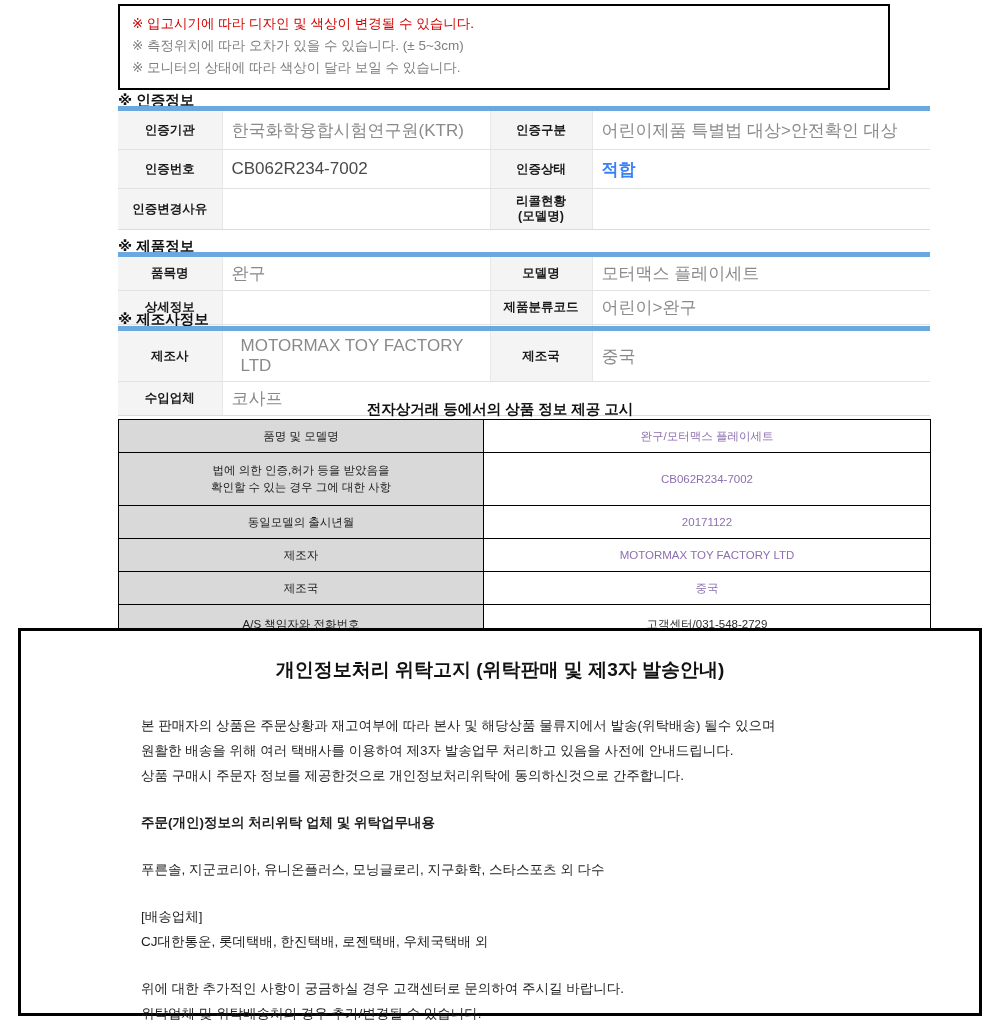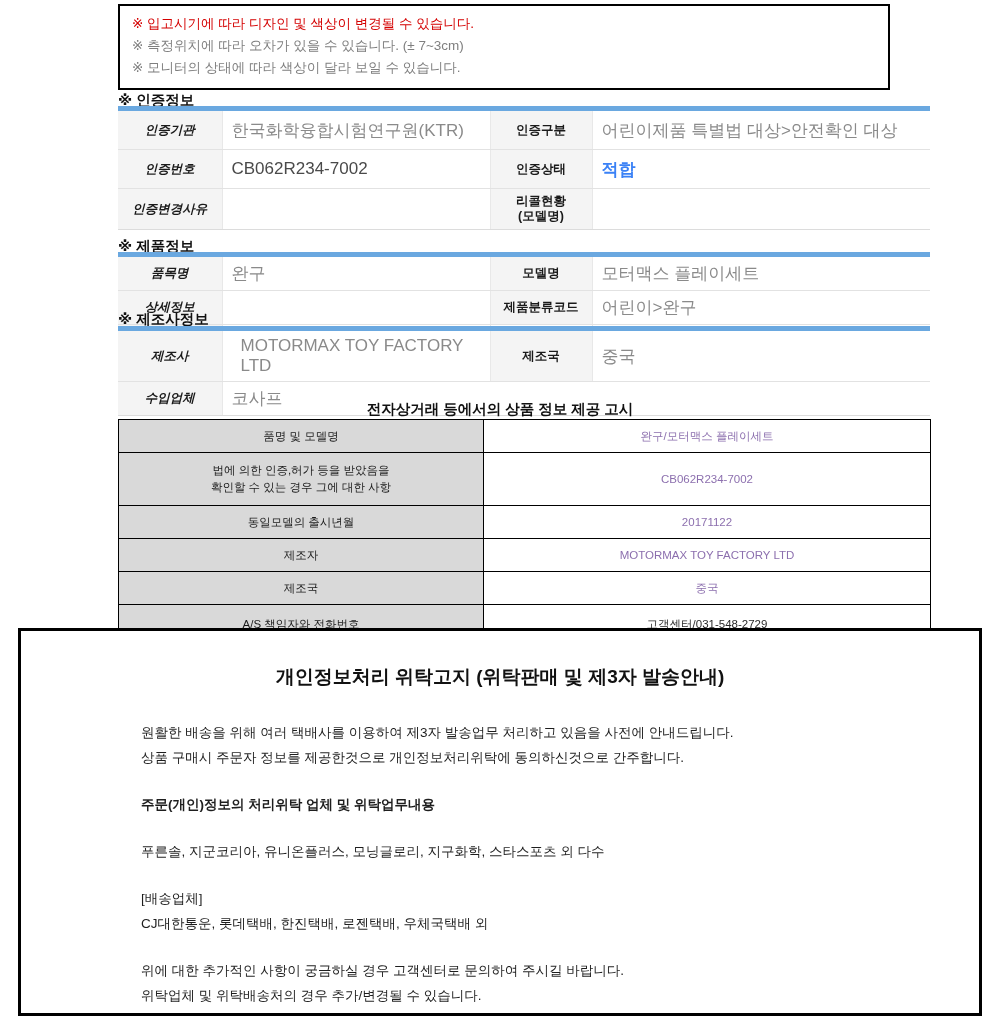--- a/index.html
+++ b/index.html
@@ -62,21 +62,21 @@
     background: #6aa8e0;
     border: none;
   }
   .info-table td {
     border-bottom: 1px solid #e2e2e2;
     border-left: 1px solid #e8e8e8;
     font-size: 17px;
     vertical-align: middle;
     background: #ffffff;
   }
-  .info-table td:first-child { border-left: none; font-style: italic; }
+  .info-table td:first-child { border-left: none; }
   .info-table tr:last-child td { border-bottom: 1px solid #dcdcdc; }
   .info-table td.lbl {
     background: #f4f4f4;
     font-weight: bold;
     color: #1a1a1a;
     text-align: center;
     padding: 5px 4px;
     font-size: 12.5px;
   }
   .info-table td.val {
@@ -138,21 +138,21 @@
     position: absolute;
     left: 18px;
     top: 628px;
     width: 964px;
     height: 388px;
     border: 3px solid #000000;
     box-sizing: border-box;
     background: #ffffff;
   }
   .privacy-title {
-    margin-top: 33px;
+    margin-top: 26px;
     text-align: center;
     font-size: 19px;
     font-weight: bold;
     color: #111111;
   }
   .privacy-body {
     margin: 0;
     padding: 30px 0 0 120px;
   }
   .p-line {
@@ -162,21 +162,21 @@
     white-space: nowrap;
   }
   .p-line.bold { font-weight: bold; }
   .p-gap { height: 22px; }
 </style>
 </head>
 <body>
 
 <div class="notice-box">
   <div class="notice-line emphasis">※ 입고시기에 따라 디자인 및 색상이 변경될 수 있습니다.</div>
-  <div class="notice-line">※ 측정위치에 따라 오차가 있을 수 있습니다. (± 7~3cm)</div>
+  <div class="notice-line">※ 측정위치에 따라 오차가 있을 수 있습니다. (± 5~3cm)</div>
   <div class="notice-line">※ 모니터의 상태에 따라 색상이 달라 보일 수 있습니다.</div>
 </div>
 
 <div class="sec-title" style="left:118px; top:91px;">※ 인증정보</div>
 
 <table class="info-table" style="top:106px;">
   <colgroup>
     <col style="width:104px">
       <col style="width:268px">
       <col style="width:102px">
@@ -300,20 +300,21 @@
     <tr>
       <td class="dhead" style="height:26px;">A/S 책임자와 전화번호</td>
       <td class="dval plain">고객센터/031-548-2729</td>
     </tr>
   </tbody>
 </table>
 
 <div class="privacy-box">
   <div class="privacy-title">개인정보처리 위탁고지 (위탁판매 및 제3자 발송안내)</div>
   <div class="privacy-body">
+    <div class="p-line">본 판매자의 상품은 주문상황과 재고여부에 따라 본사 및 해당상품 물류지에서 발송(위탁배송) 될수 있으며</div>
     <div class="p-line">원활한 배송을 위해 여러 택배사를 이용하여 제3자 발송업무 처리하고 있음을 사전에 안내드립니다.</div>
     <div class="p-line">상품 구매시 주문자 정보를 제공한것으로 개인정보처리위탁에 동의하신것으로 간주합니다.</div>
     <div class="p-gap"></div>
     <div class="p-line bold">주문(개인)정보의 처리위탁 업체 및 위탁업무내용</div>
     <div class="p-gap"></div>
     <div class="p-line">푸른솔, 지군코리아, 유니온플러스, 모닝글로리, 지구화학, 스타스포츠 외 다수</div>
     <div class="p-gap"></div>
     <div class="p-line">[배송업체]</div>
     <div class="p-line">CJ대한통운, 롯데택배, 한진택배, 로젠택배, 우체국택배 외</div>
     <div class="p-gap"></div>

